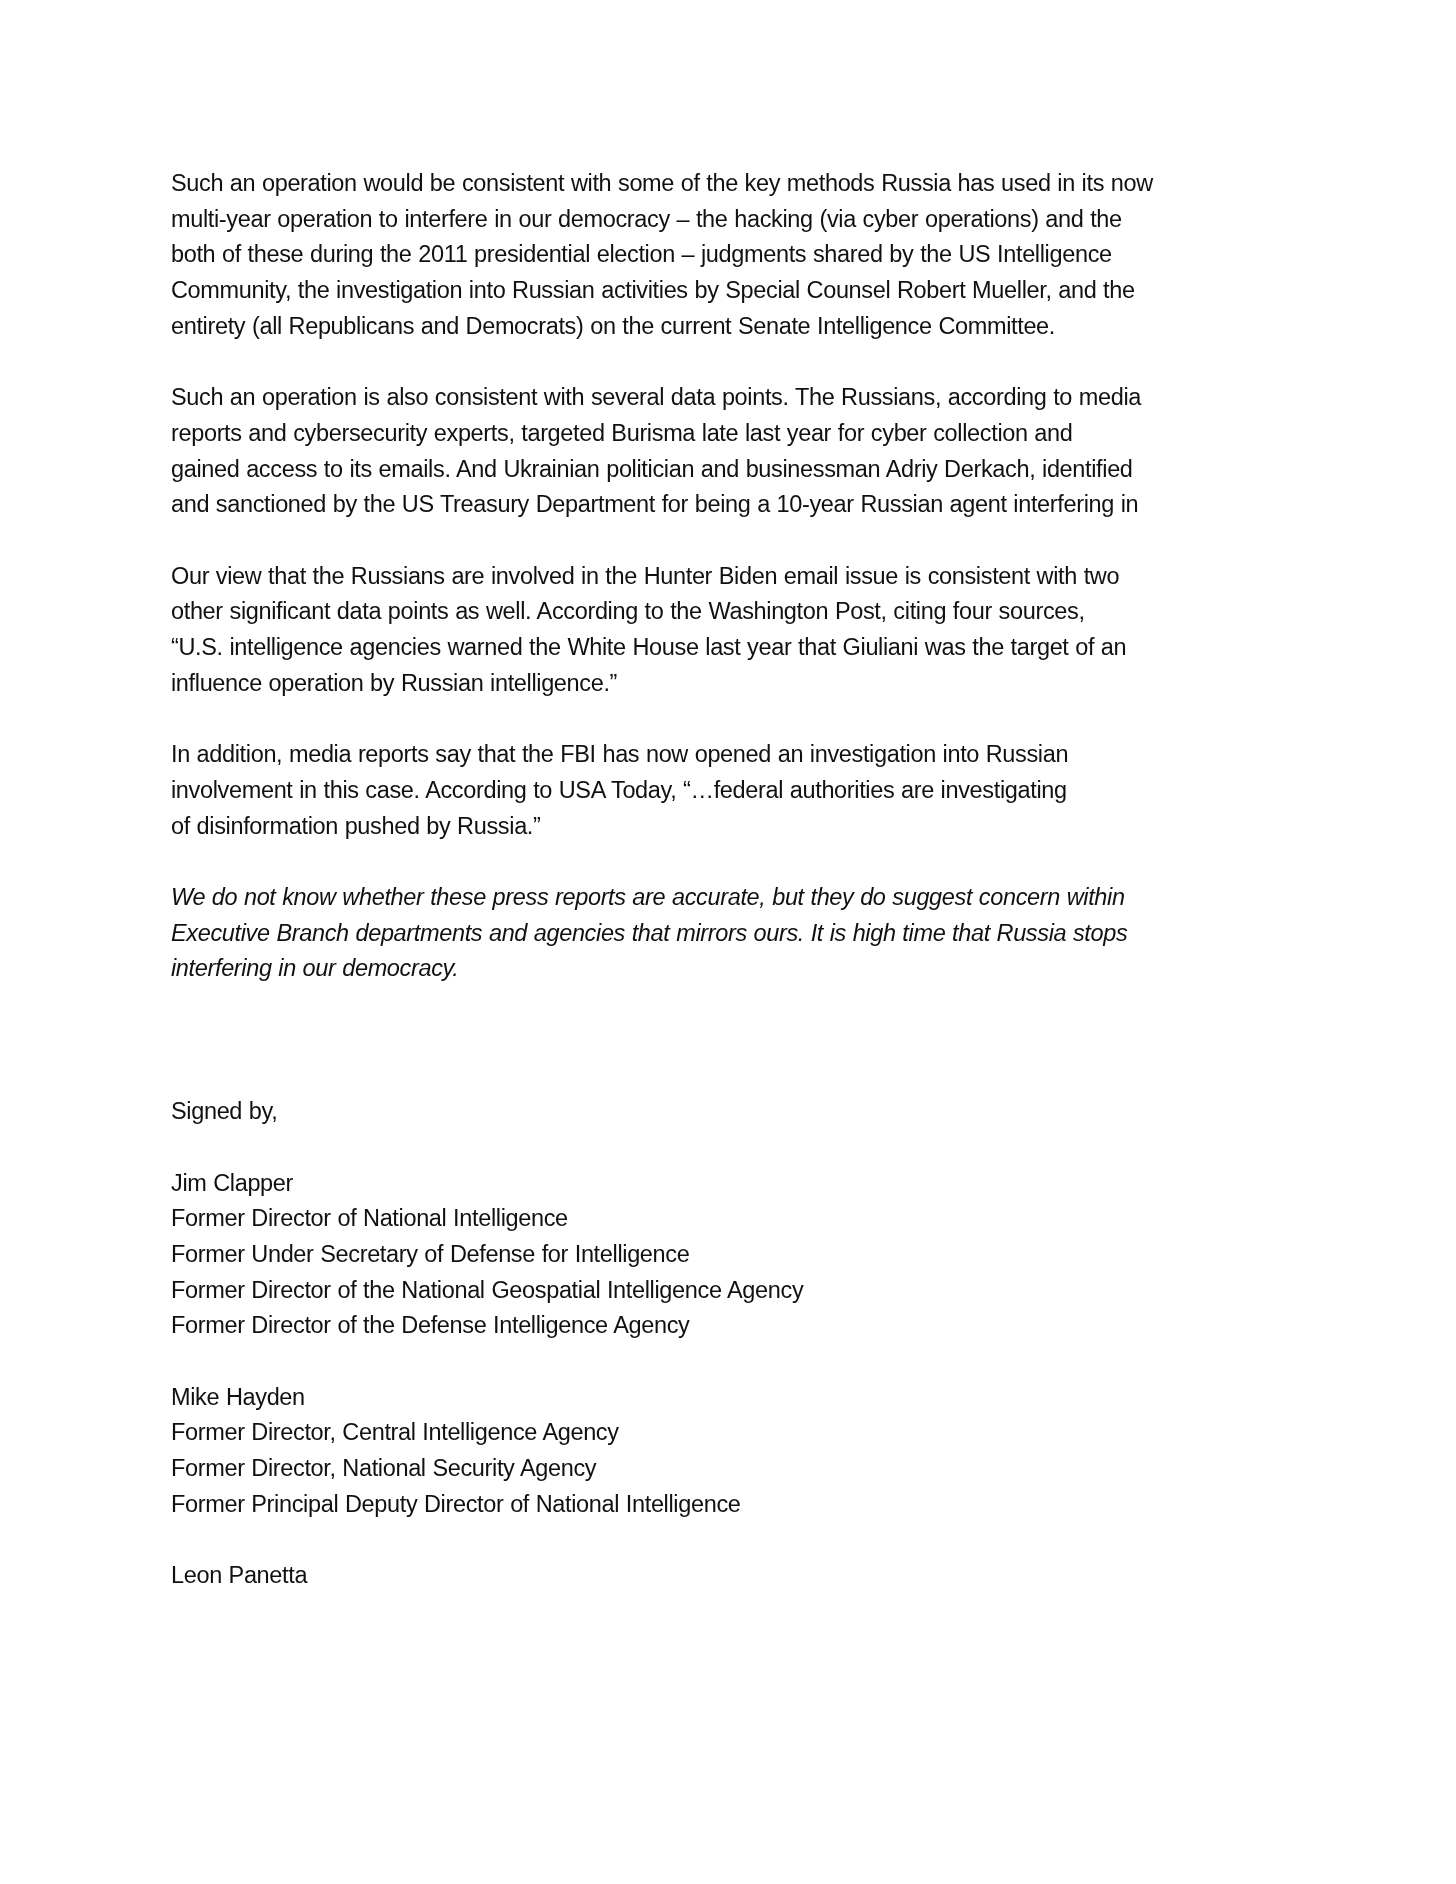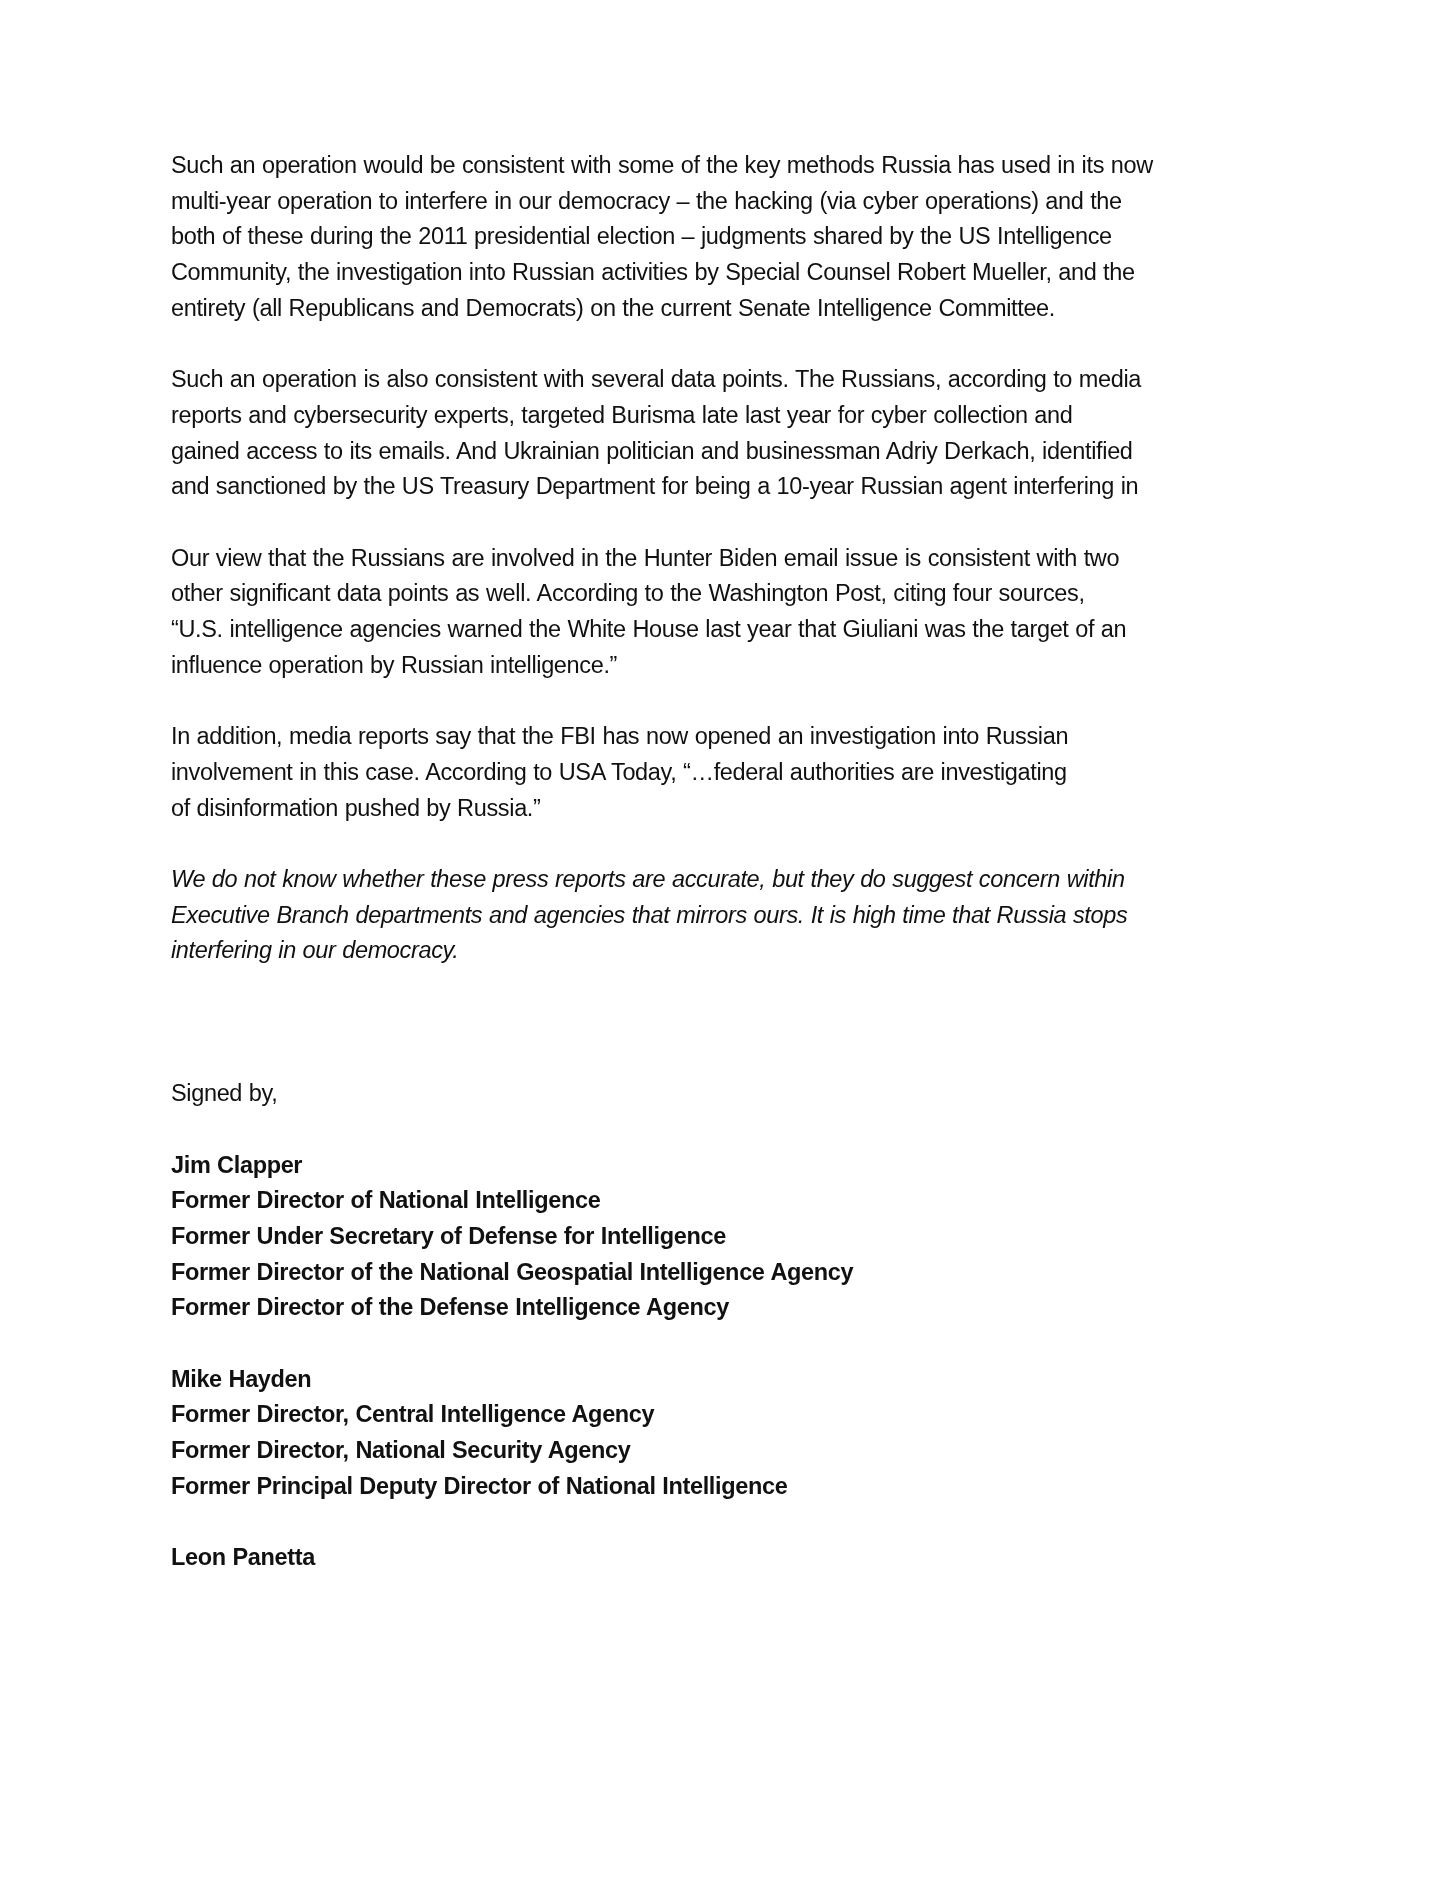--- a/index.html
+++ b/index.html
@@ -9,21 +9,21 @@
     }
     body {
       width: 1456px;
       height: 1884px;
       position: relative;
       overflow: hidden;
     }
     .page {
       position: absolute;
       left: 171px;
-      top: 148px;
+      top: 166px;
       width: 1130px;
       color: #111111;
       font-family: "Liberation Sans Narrow", "Liberation Sans", sans-serif;
       font-size: 23.5px;
       line-height: 35.7px;
       letter-spacing: -0.35px;
       word-spacing: 0.5px;
     }
     .para {
       margin: 0 0 35.7px 0;
@@ -42,21 +42,20 @@
     .signed-by {
       margin: 0 0 35.7px 0;
     }
     .signatory {
       margin: 0 0 35.7px 0;
     }
     .signatory .name,
     .signatory .title {
       display: block;
       white-space: nowrap;
-      font-weight: bold;
     }
   </style>
 </head>
 <body>
 
 <div class="page">
 
   <p class="para">
     <span class="line">Such an operation would be consistent with some of the key methods Russia has used in its now</span>
     <span class="line">multi-year operation to interfere in our democracy – the hacking (via cyber operations) and the</span>

